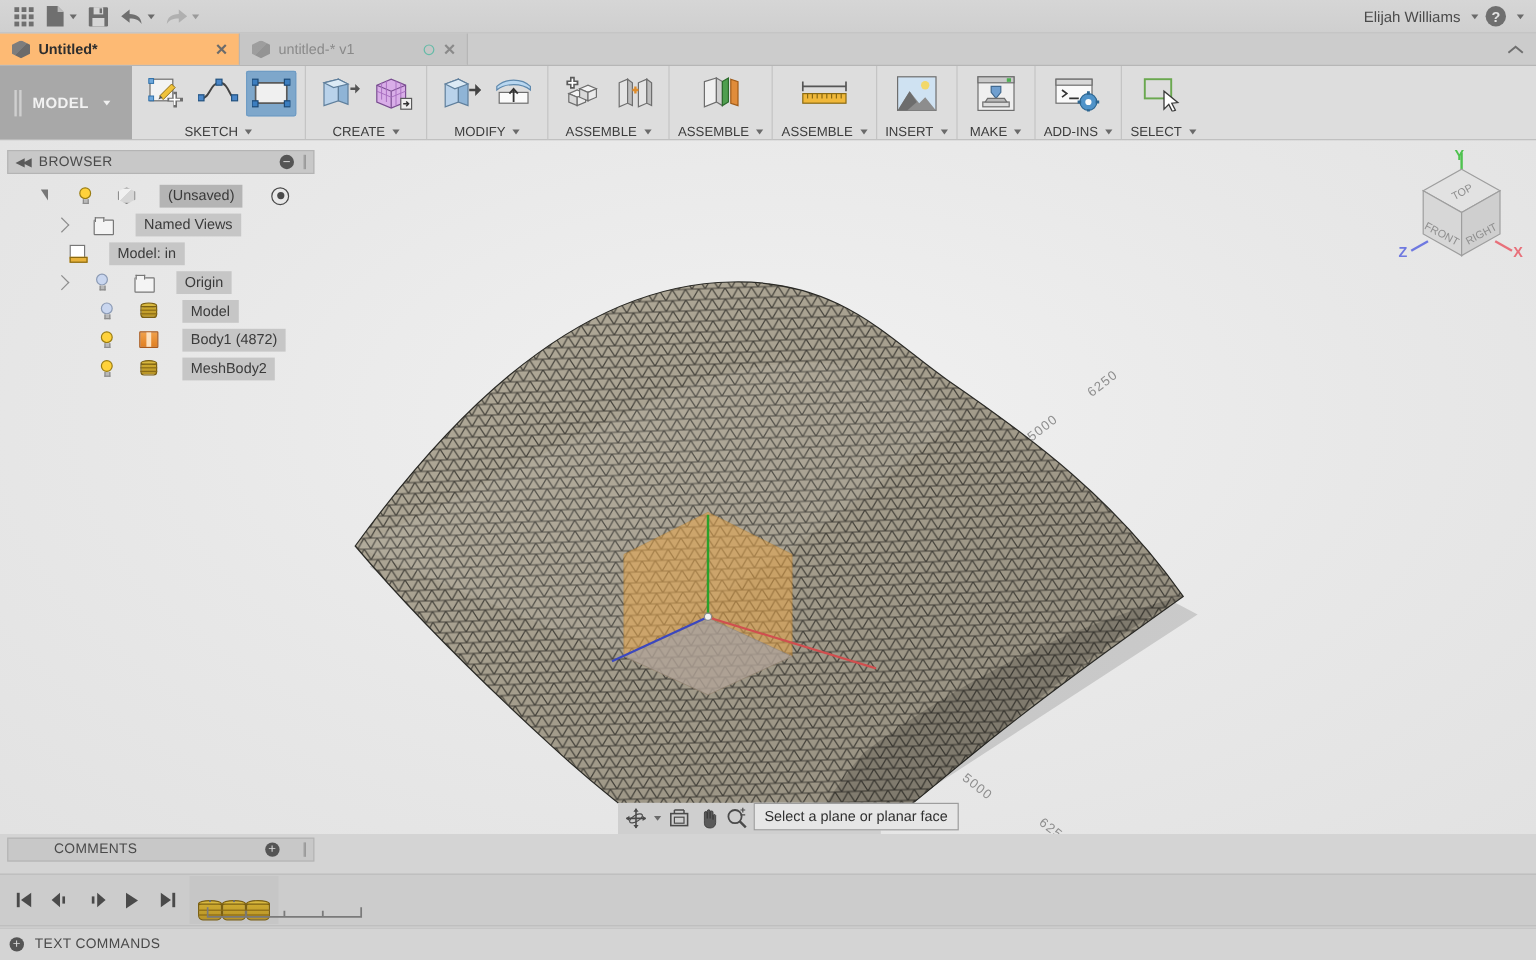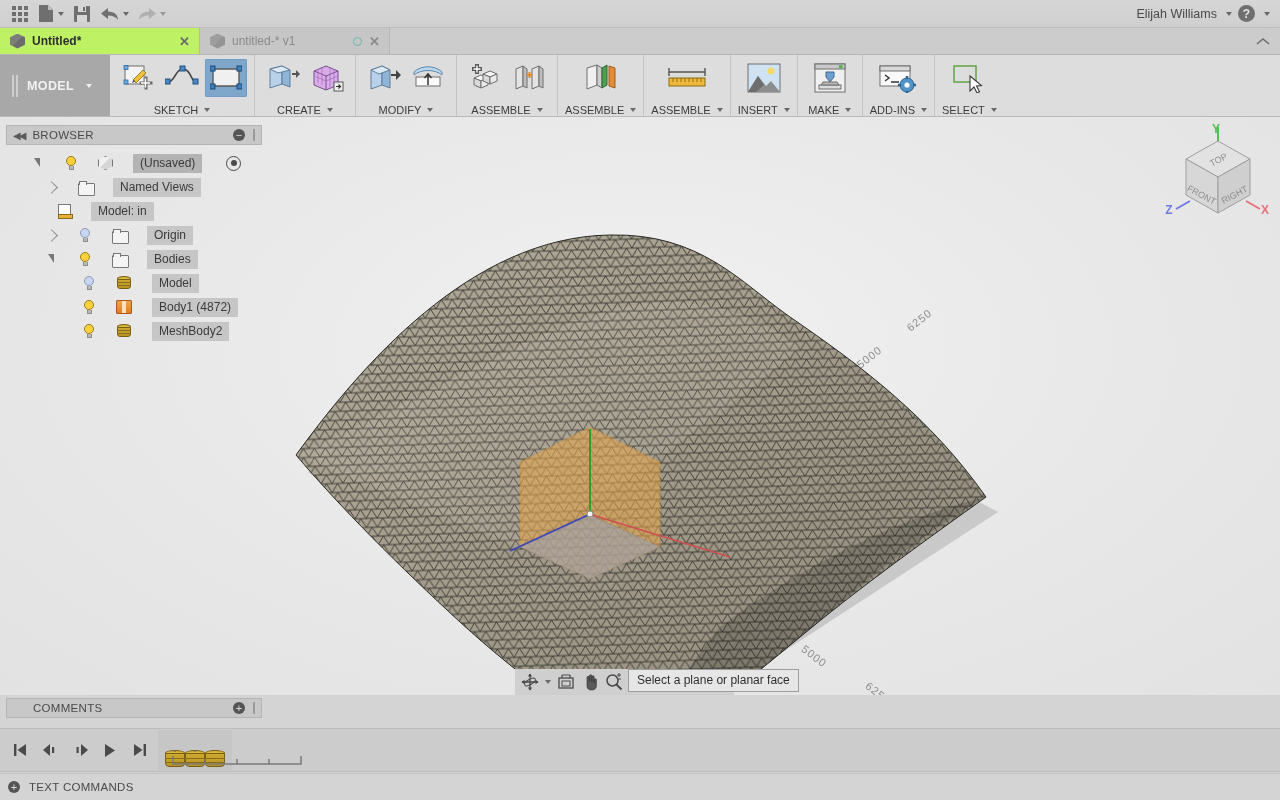--- a/index.html
+++ b/index.html
@@ -38,21 +38,21 @@
   
   .tabstrip {
     position:absolute; left:0; top:28px; width:1280px; height:27px;
     background:#cccccc; border-bottom:1px solid #b6b6b6;
     display:flex; align-items:stretch;
   }
   .dtab {
     display:flex; align-items:center; gap:7px; padding:0 9px 0 10px;
     border-right:1px solid #b6b6b6; cursor:pointer; position:relative;
   }
-  .dtab.active { background:#bef264; }
+  .dtab.active { background:#fdba74; }
   .dtab.inactive { background:#c6c6c6; }
   .dtab .label { font-size:12px; }
   .dtab.active .label { color:#2e2e2e; font-weight:bold; }
   .dtab.inactive .label { color:#8a8a8a; }
   .cube-ico { width:15px;height:15px; position:relative; flex:0 0 auto; }
   .cube-ico:before{
     content:""; position:absolute; inset:0;
     background:
       linear-gradient(135deg,#7d7d7d 0 50%, #6b6b6b 50% 100%);
     clip-path: polygon(50% 0%,100% 25%,100% 75%,50% 100%,0% 75%,0% 25%);
@@ -166,21 +166,21 @@
   .tooltip {
     position:absolute; left:628px; bottom:3px;
     background:#e6e6e6; border:1px solid #9d9d9d; padding:3px 8px 4px 8px;
     font-size:12px; color:#2f2f2f; z-index:50; white-space:nowrap;
   }
 
   
   .comments {
     position:absolute; left:6px; top:698px; width:256px; height:20px;
     background:#c8c8c8; border:1px solid #b4b4b4; display:flex; align-items:center;
-    padding:0 6px; gap:8px; font-size:11.5px; color:#4a4a4a; letter-spacing:.3px;
+    padding:0 6px; gap:20px; font-size:11.5px; color:#4a4a4a; letter-spacing:.3px;
   }
   .plus-circ { width:12px;height:12px;border-radius:50%;background:#555; color:#ddd;
     font-size:11px; display:flex;align-items:center;justify-content:center;line-height:1; cursor:pointer;}
   .timeline {
     position:absolute; left:0; top:728px; width:1280px; height:44px;
     background:#cccccc; border-top:1px solid #bcbcbc; border-bottom:1px solid #bcbcbc;
     display:flex; align-items:center;
   }
   .tl-playback { display:flex; align-items:center; gap:10px; padding-left:10px; }
   .pb { width:20px;height:22px; display:flex;align-items:center;justify-content:center; cursor:pointer; color:#4a4a4a;}
@@ -613,31 +613,20 @@
               <span class="chev-right" style="transform:rotate(-45deg)"></span>
             </span>
           <span class="bulb off">
               <span class="glass"></span>
               <span class="base"></span>
             </span>
           <span class="folder"></span>
           <span class="tlabel">Origin</span>
         </div>
 
-        <div class="trow" style="padding-left:38px">
-          <span class="expander">
-              <span class="tri-down"></span>
-            </span>
-          <span class="bulb">
-              <span class="glass"></span>
-              <span class="base"></span>
-            </span>
-          <span class="folder"></span>
-          <span class="tlabel">Bodies</span>
-        </div>
 
         <div class="trow" style="padding-left:76px">
           <span class="bulb off">
               <span class="glass"></span>
               <span class="base"></span>
             </span>
           <span class="barrel">
               <span class="top"></span>
               <span class="body"></span>
               <span class="l1"></span>

